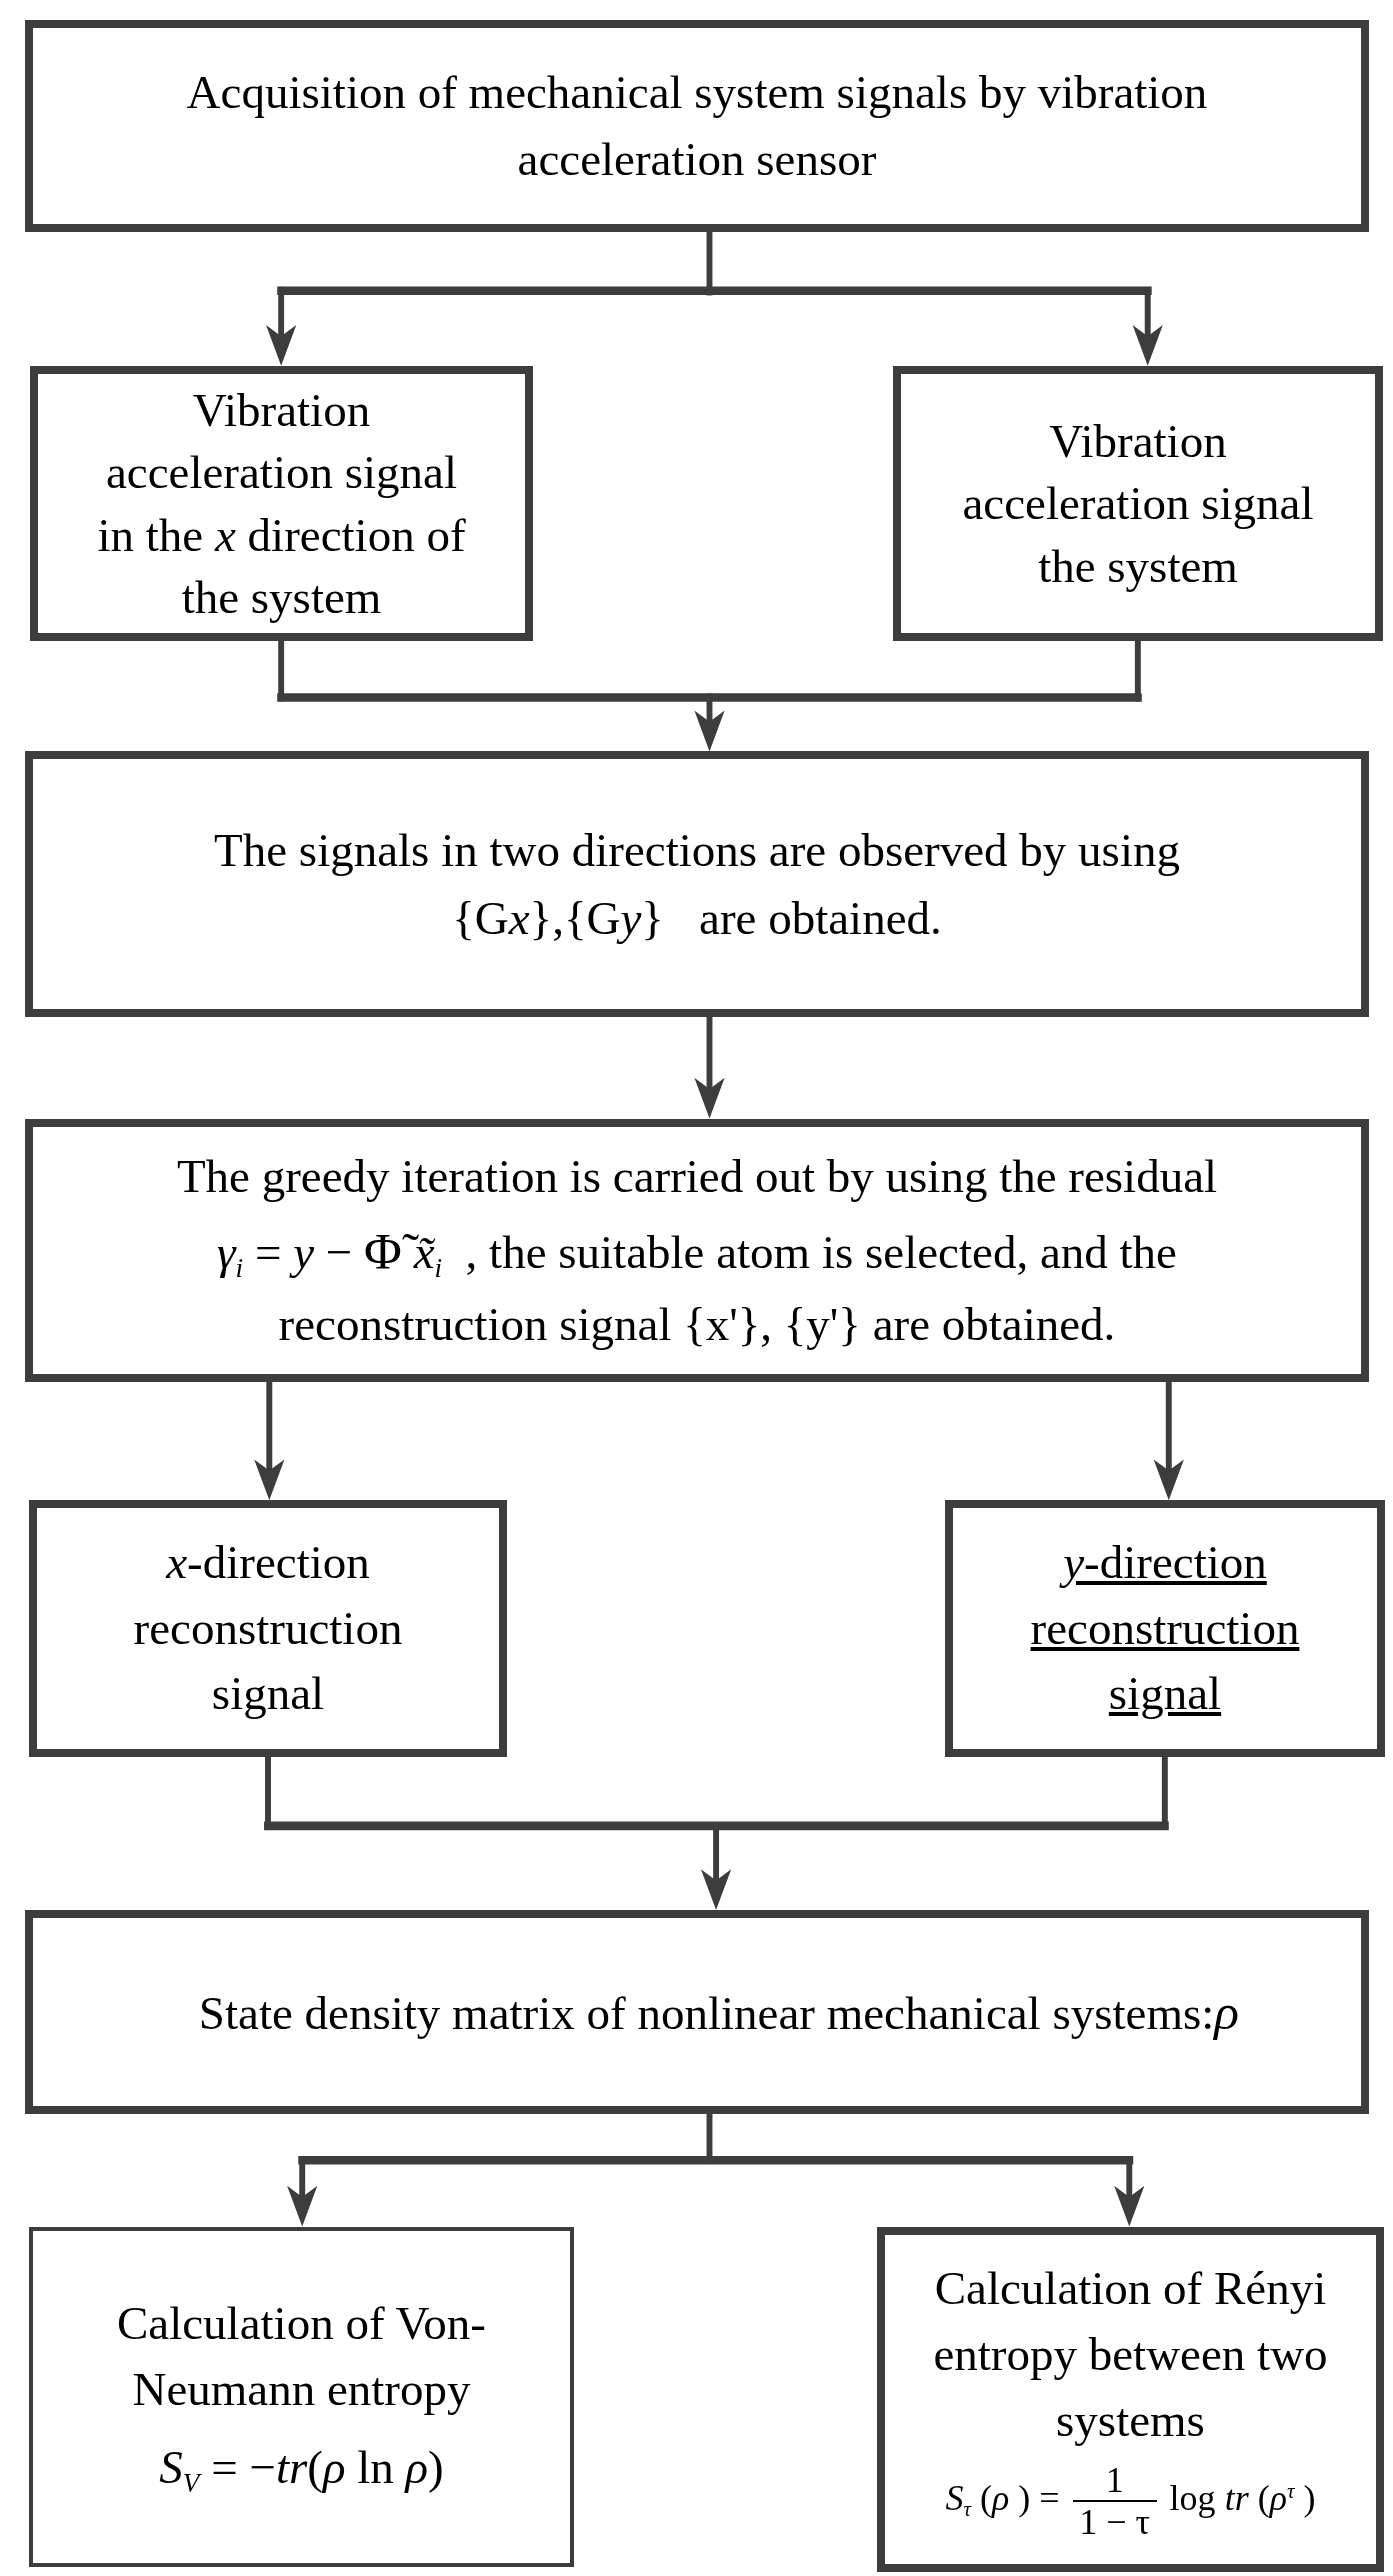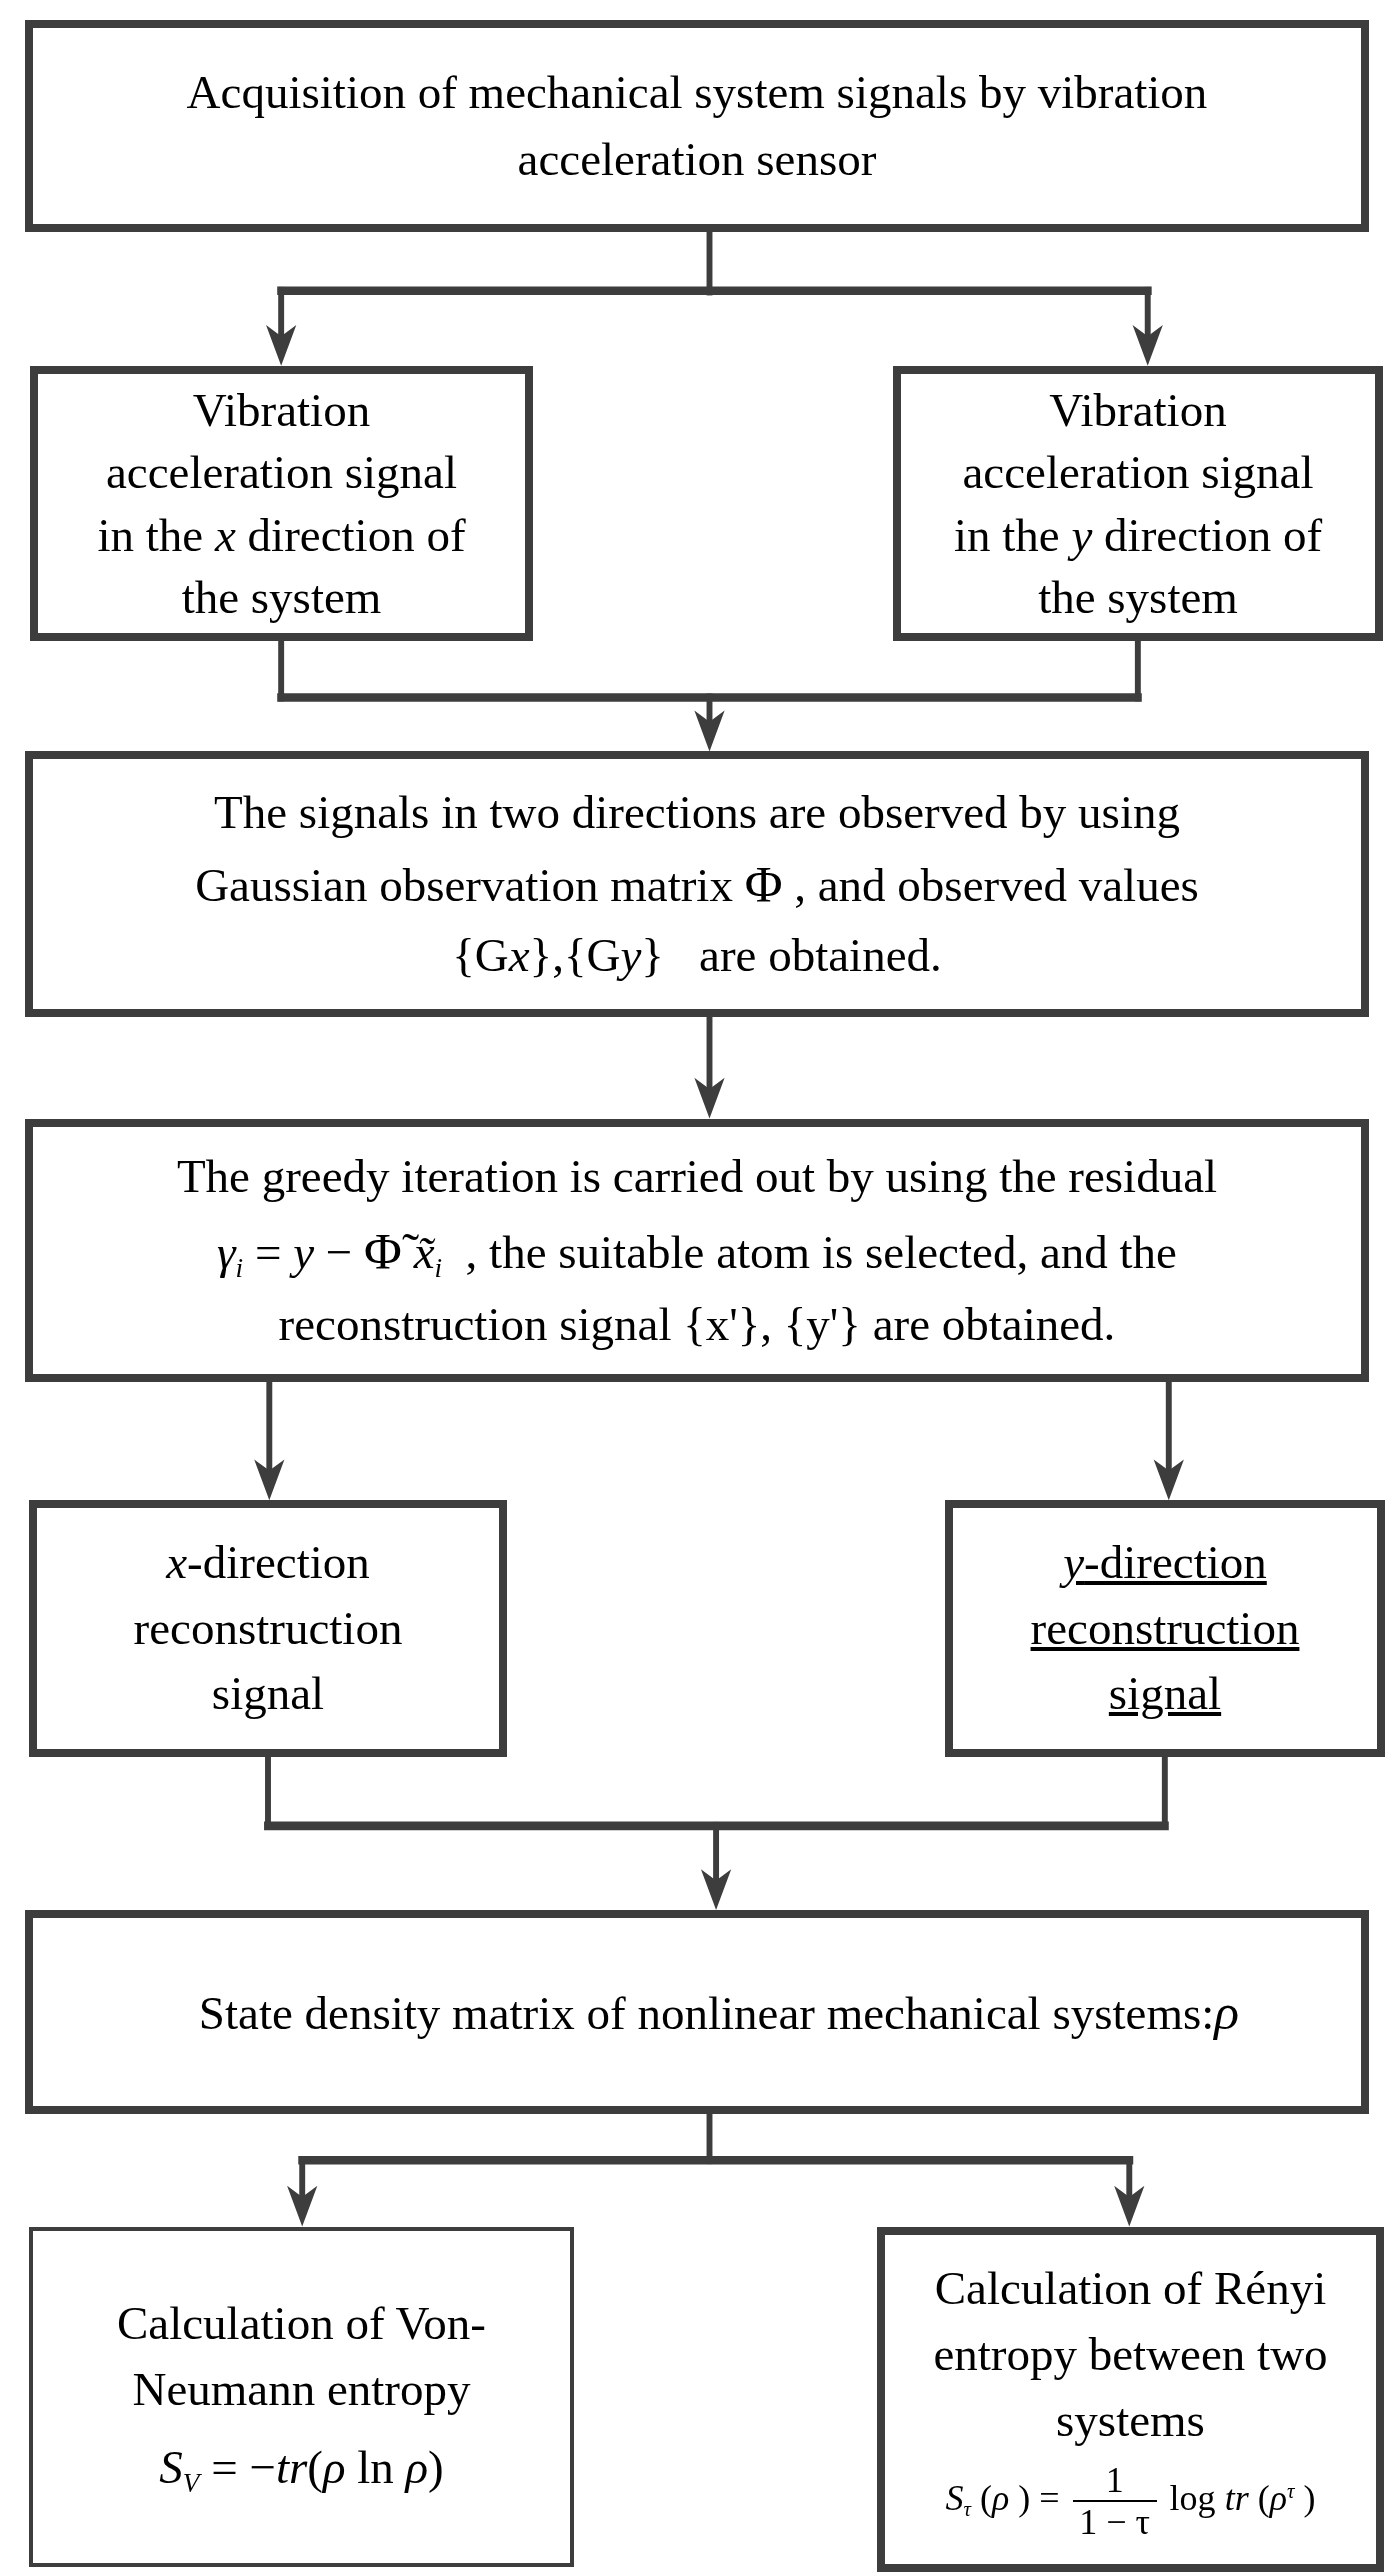--- a/index.html
+++ b/index.html
@@ -97,29 +97,27 @@
         <div class="ln"><span>acceleration signal</span></div>
         <div class="ln"><span>in the </span><span class="i">x</span><span> direction of</span></div>
         <div class="ln"><span>the system</span></div>
       </div>
   </div>
 
   <div class="box b2y">
     <div class="tx" style="line-height:1.33;">
         <div class="ln"><span>Vibration</span></div>
         <div class="ln"><span>acceleration signal</span></div>
-        <div class="ln"><span>in the </span><span class="i">y</span><span> direction of</span></div>
         <div class="ln"><span>the system</span></div>
       </div>
   </div>
 
   <div class="box b3">
     <div class="tx" style="line-height:1.45;">
         <div class="ln"><span>The signals in two directions are observed by using</span></div>
-        <div class="ln"><span>Gaussian observation matrix </span><span class="lg">Φ</span><span> , and observed values</span></div>
         <div class="ln"><span>{G</span><span class="i">x</span><span>},{G</span><span class="i">y</span><span>}  are obtained.</span></div>
       </div>
   </div>
 
   <div class="box b4">
     <div class="tx" style="line-height:1.5;">
         <div class="ln"><span>The greedy iteration is carried out by using the residual</span></div>
         <div class="ln"><span class="i">γ</span><span class="sub">i</span><span> = </span><span class="i">y</span><span> − </span><span class="lg">Φ̃</span><span> </span><span class="i">x̃</span><span class="sub">i</span><span> , the suitable atom is selected, and the</span></div>
         <div class="ln"><span>reconstruction signal {x'}, {y'} are obtained.</span></div>
       </div>

